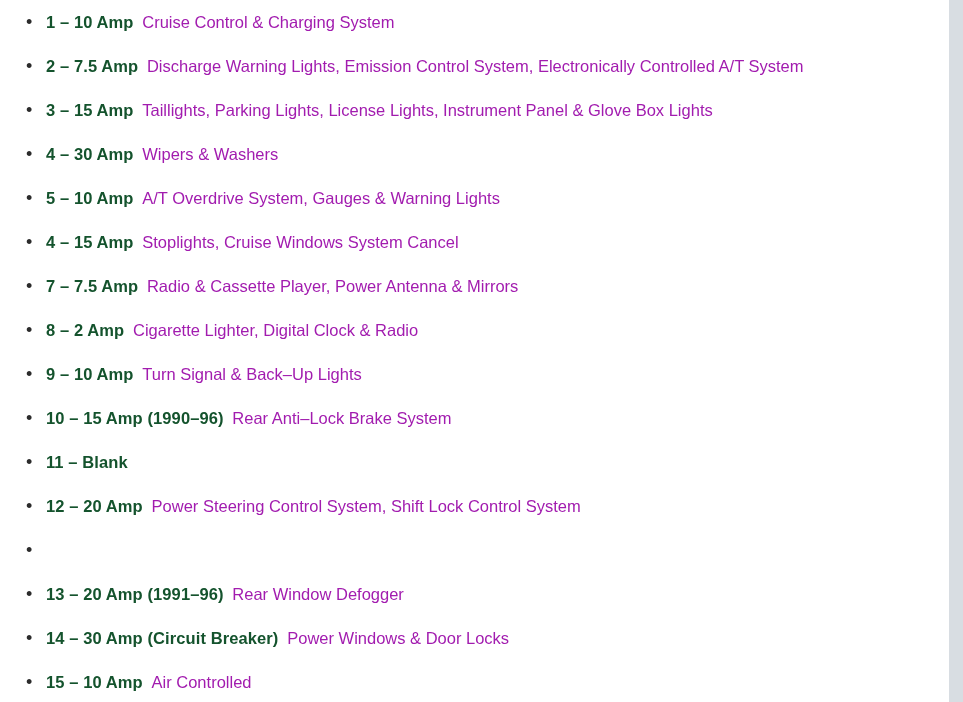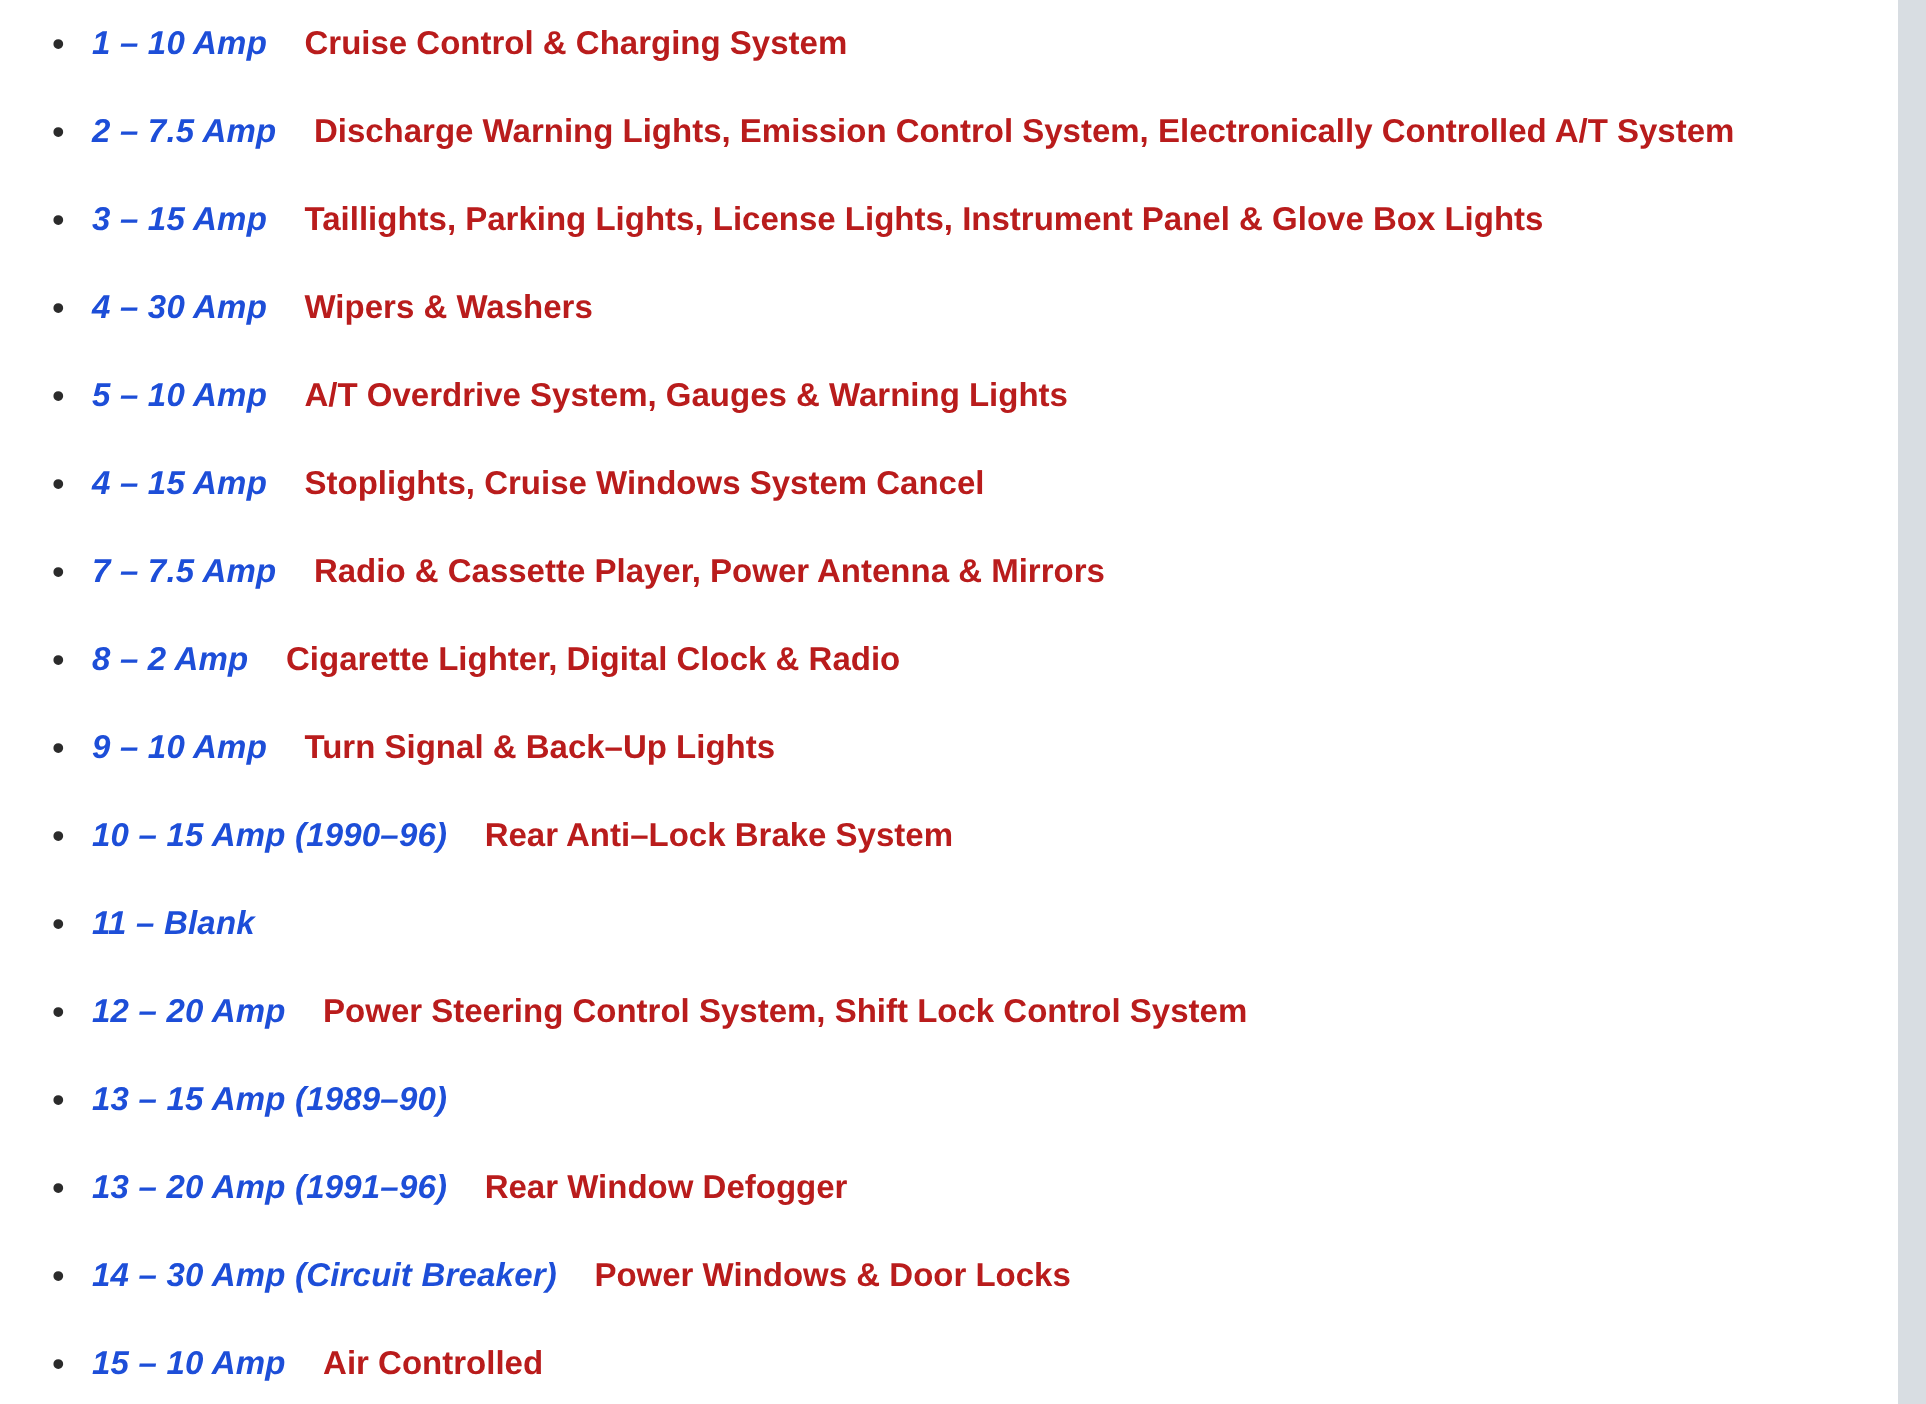--- a/index.html
+++ b/index.html
@@ -51,29 +51,28 @@
     left: 26px;
     top: 0;
     height: 44px;
     line-height: 44px;
     font-size: 18px;
     color: #2b2b2b;
   }
   .fuse-label {
     font-weight: bold;
     font-size: 16.5px;
-    color: #1d4ed8;
+    color: #14532d;
     letter-spacing: 0.1px;
-    font-style: italic;
   }
   .fuse-desc {
-    font-weight: bold;
+    font-weight: normal;
     font-size: 16.5px;
-    color: #b91c1c;
-    margin-left: 14px;
+    color: #a21caf;
+    margin-left: 4px;
   }
 </style>
 </head>
 <body>
 
 <div class="page">
   <ul class="fuse-list">
 
     <li class="fuse-item">
       <span class="bullet">•</span>
@@ -142,21 +141,20 @@
     </li>
 
     <li class="fuse-item">
       <span class="bullet">•</span>
       <span class="fuse-label">12 – 20 Amp</span>
       <span class="fuse-desc">Power Steering Control System, Shift Lock Control System</span>
     </li>
 
     <li class="fuse-item">
       <span class="bullet">•</span>
-      <span class="fuse-label">13 – 15 Amp (1989–90)</span>
       <span class="fuse-desc"></span>
     </li>
 
     <li class="fuse-item">
       <span class="bullet">•</span>
       <span class="fuse-label">13 – 20 Amp (1991–96)</span>
       <span class="fuse-desc">Rear Window Defogger</span>
     </li>
 
     <li class="fuse-item">

